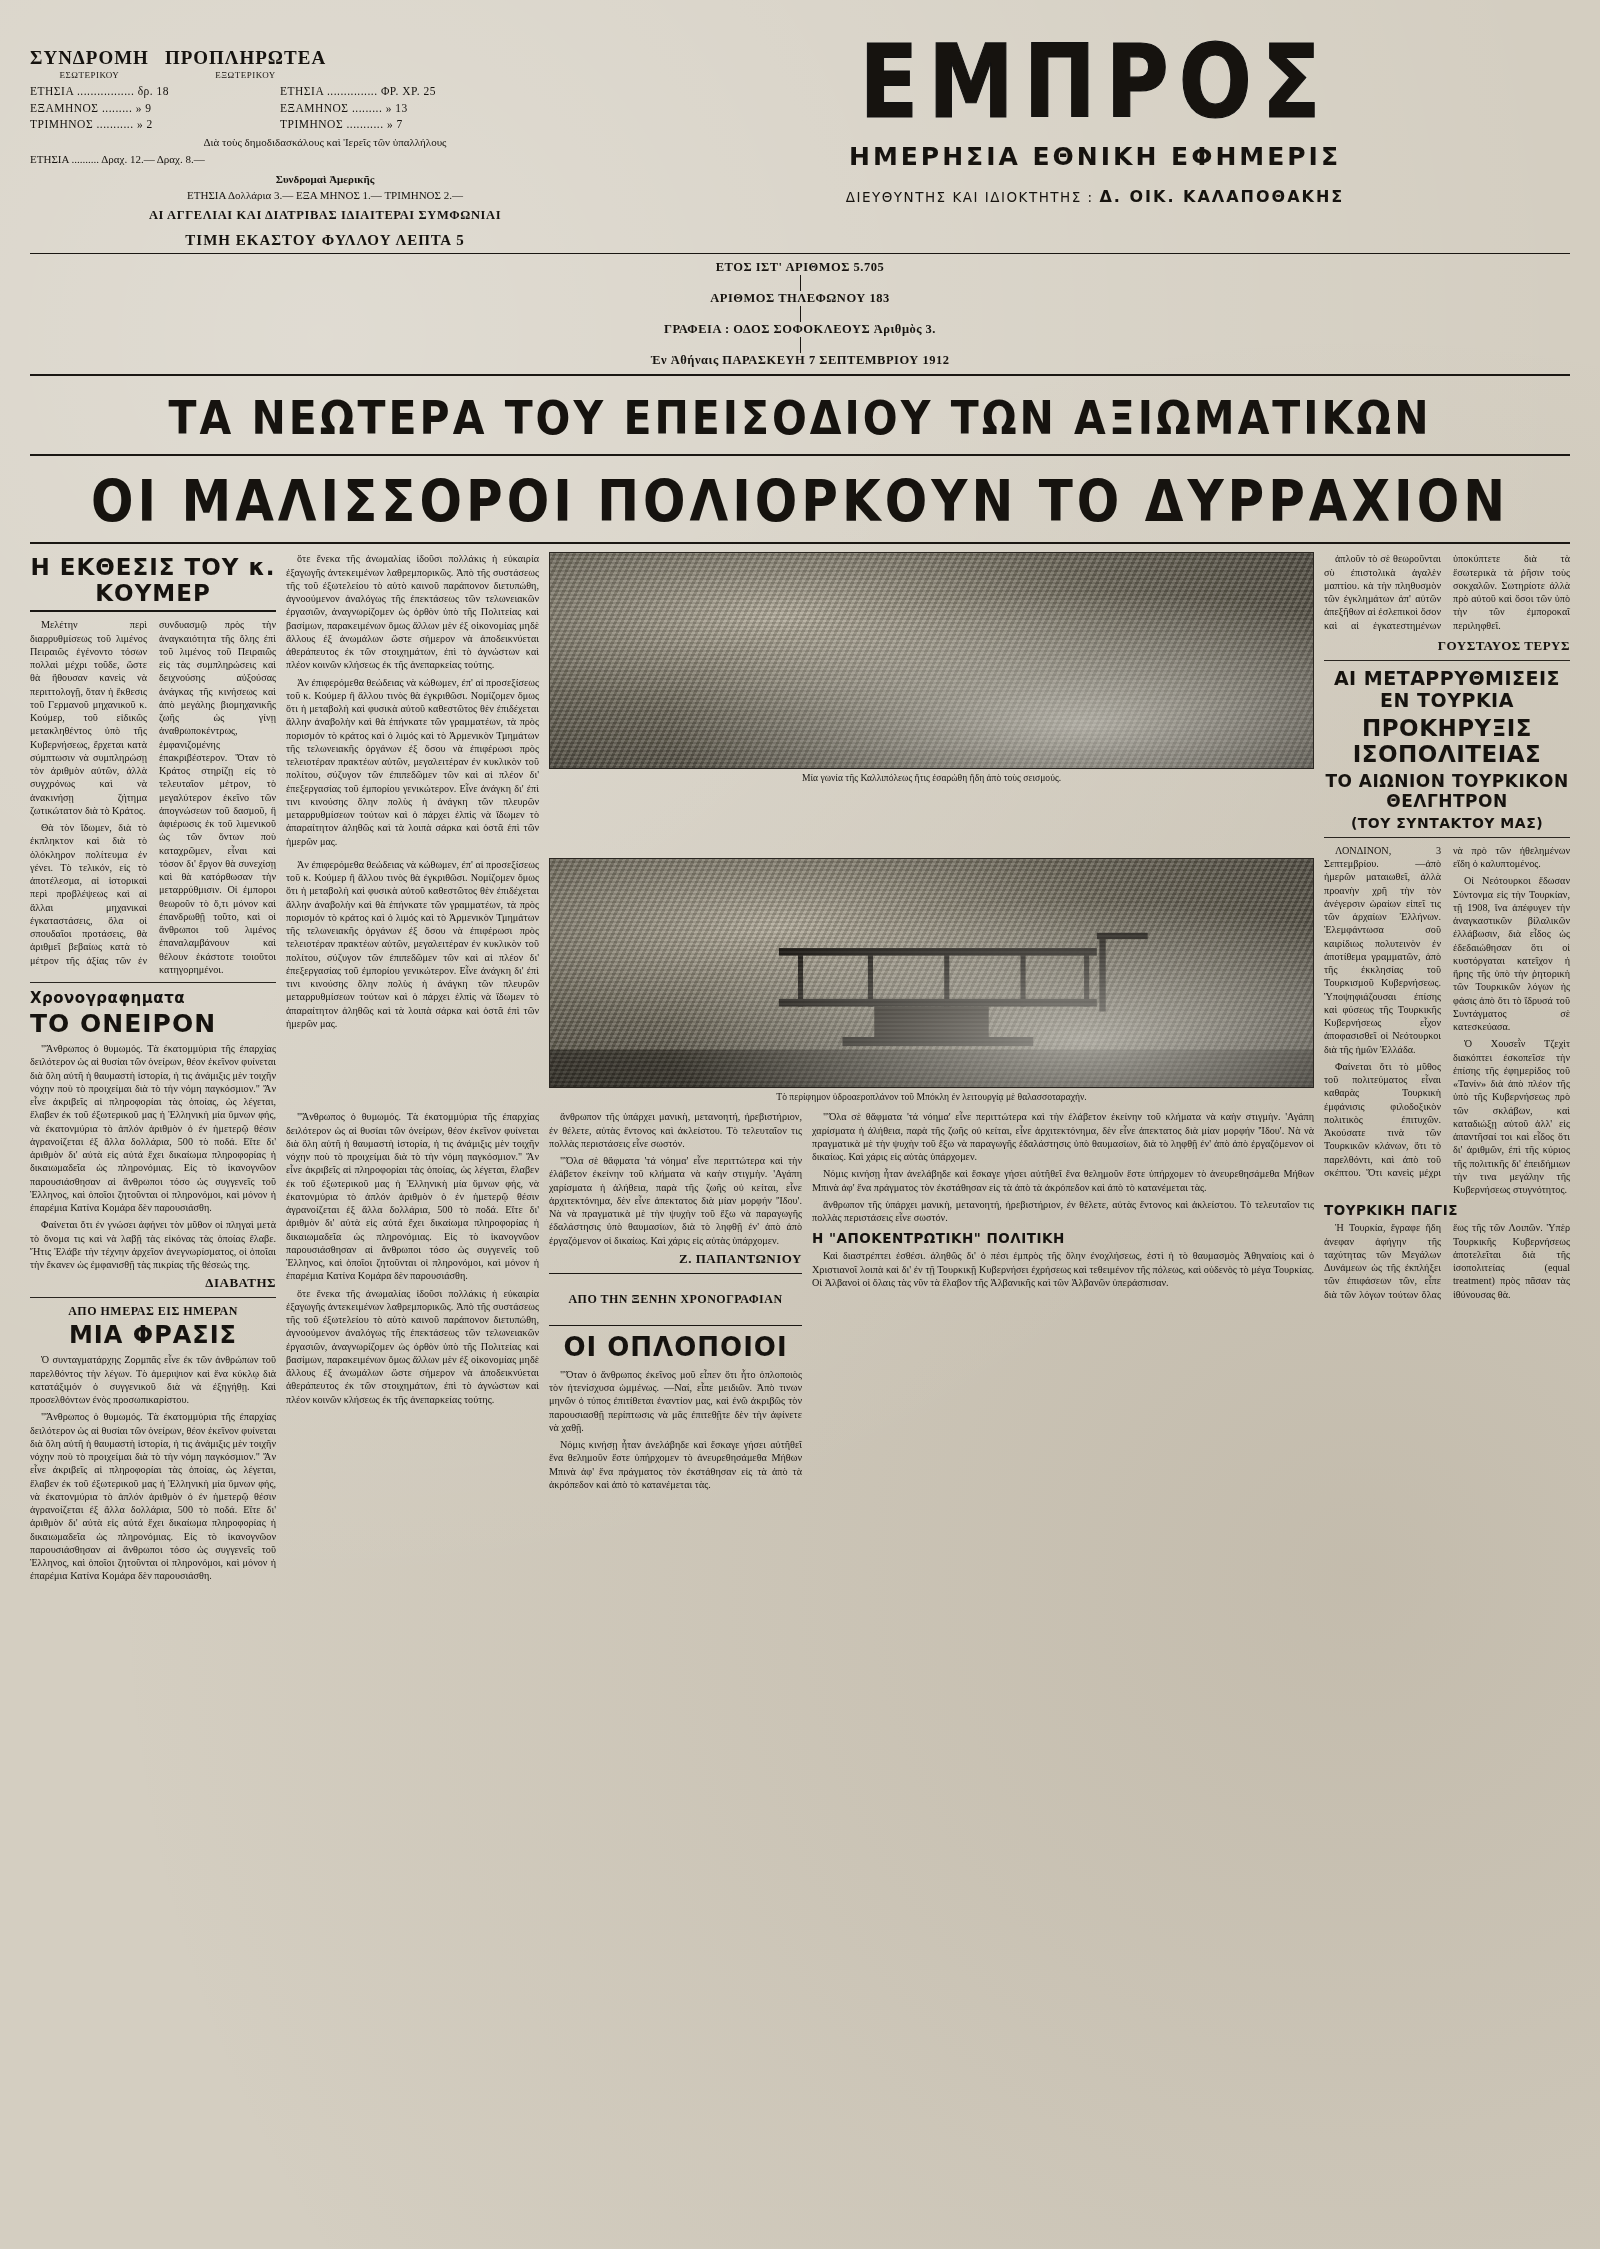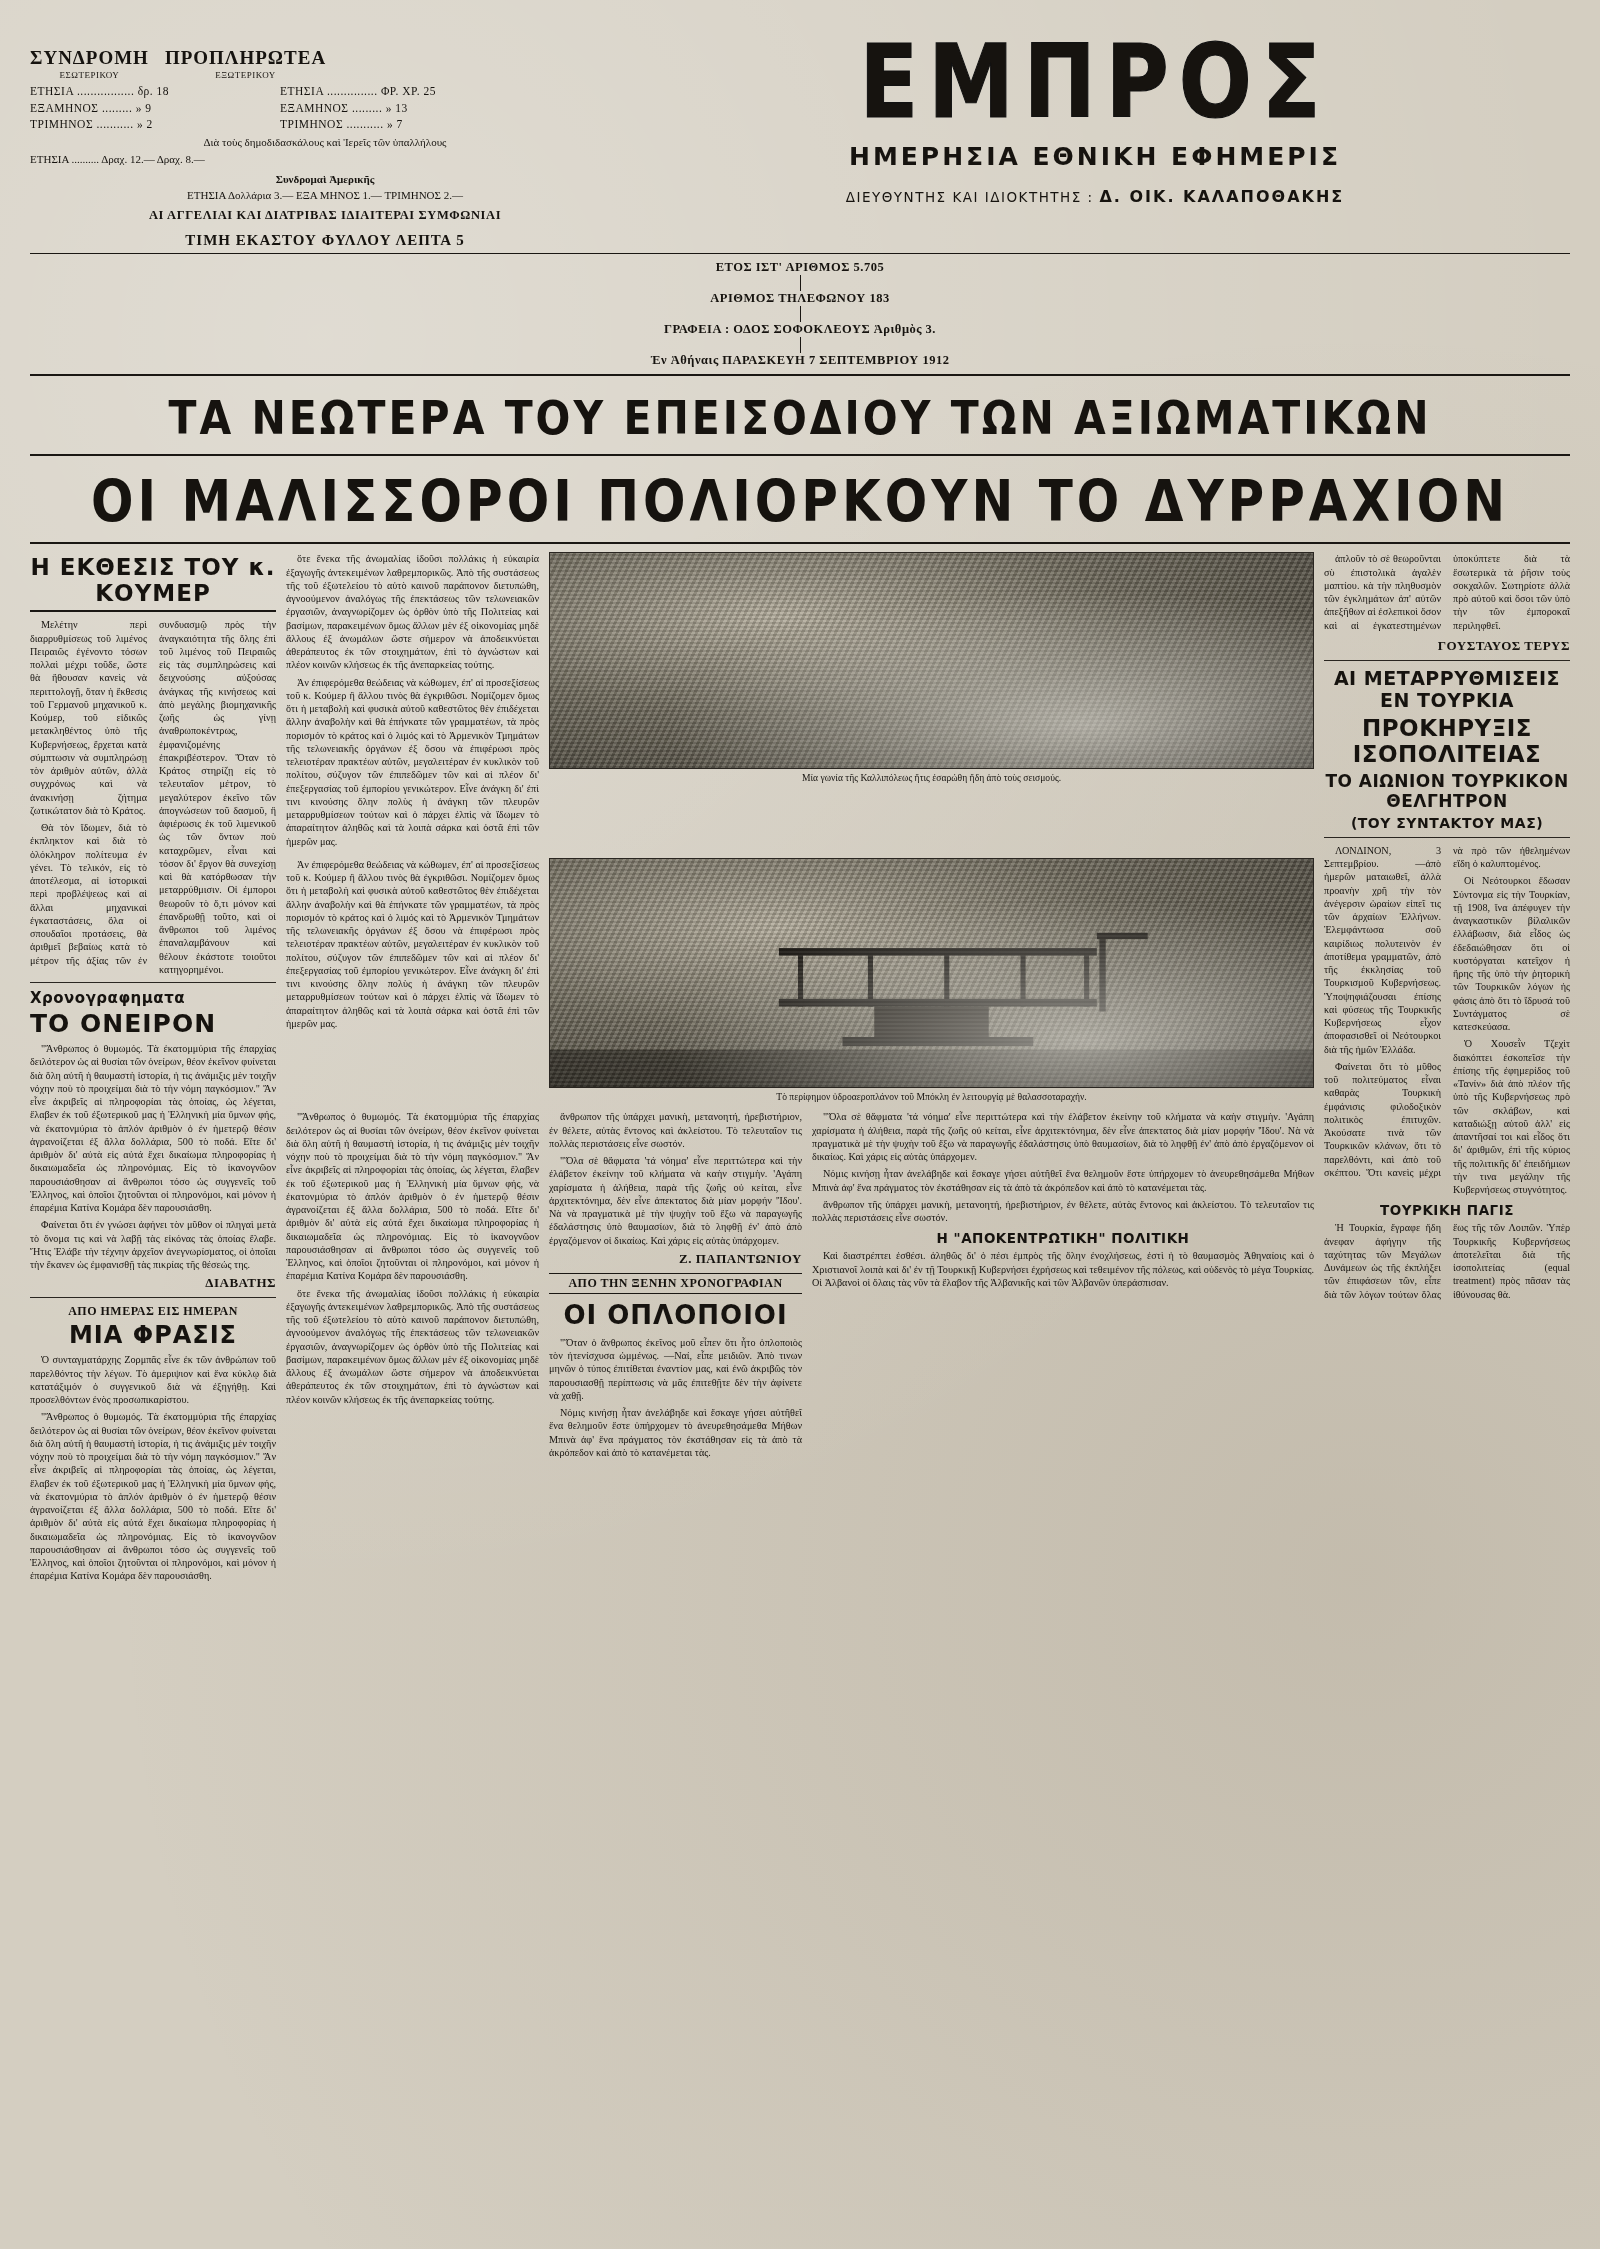--- a/index.html
+++ b/index.html
@@ -120,27 +120,27 @@
       radial-gradient(ellipse at 70% 80%, rgba(240,238,230,.55), rgba(0,0,0,0) 55%),
       repeating-linear-gradient(0deg, rgba(0,0,0,.10) 0 2px, rgba(255,255,255,.05) 2px 4px);
   }
   .caption{font-size:9.6px;text-align:center;margin-top:3px;line-height:1.2;}
 
   .chron{font-family:"DejaVu Sans", sans-serif;font-weight:bold;font-size:15px;letter-spacing:.5px;}
   .kicker{font-size:12px;font-weight:bold;text-align:center;letter-spacing:.5px;}
   .byline{text-align:right;font-size:13px;font-weight:bold;letter-spacing:.5px;margin:4px 0;}
   .smallhead{
     font-family:"DejaVu Sans", sans-serif;font-weight:bold;font-size:13.5px;
-    text-align:center;letter-spacing:.5px;margin:6px 0 3px;
+    letter-spacing:.5px;margin:6px 0 3px;
   }
   .rhead1{font-family:"DejaVu Sans", sans-serif;font-weight:bold;font-size:19px;text-align:center;letter-spacing:.5px;margin:6px 0 2px;}
   .rhead2{font-family:"DejaVu Sans", sans-serif;font-weight:bold;font-size:23px;text-align:center;letter-spacing:.5px;margin:4px 0 2px;}
   .rhead3{font-family:"DejaVu Sans", sans-serif;font-weight:bold;font-size:17px;text-align:center;letter-spacing:.5px;margin:4px 0 2px;}
   .rhead4{font-family:"DejaVu Sans", sans-serif;font-weight:bold;font-size:14px;text-align:center;letter-spacing:.5px;margin:4px 0 6px;}
-  .boxrule{border-top:1px solid #1a1713;border-bottom:1px solid #1a1713;padding:2px 0;margin:6px 0;}
+  .boxrule{border-top:1px solid #1a1713;border-bottom:1px solid #1a1713;padding:18px 0;margin:6px 0;}
   .hairline{border-top:1px solid #2a2621;margin:6px 0;}
   .midsplit{display:flex;gap:10px;}
   .plane{position:relative;width:100%;height:100%;}
   .plane svg{position:absolute;inset:0;}
 </style>
 </head>
 <body>
 
 <div class="page">
 

